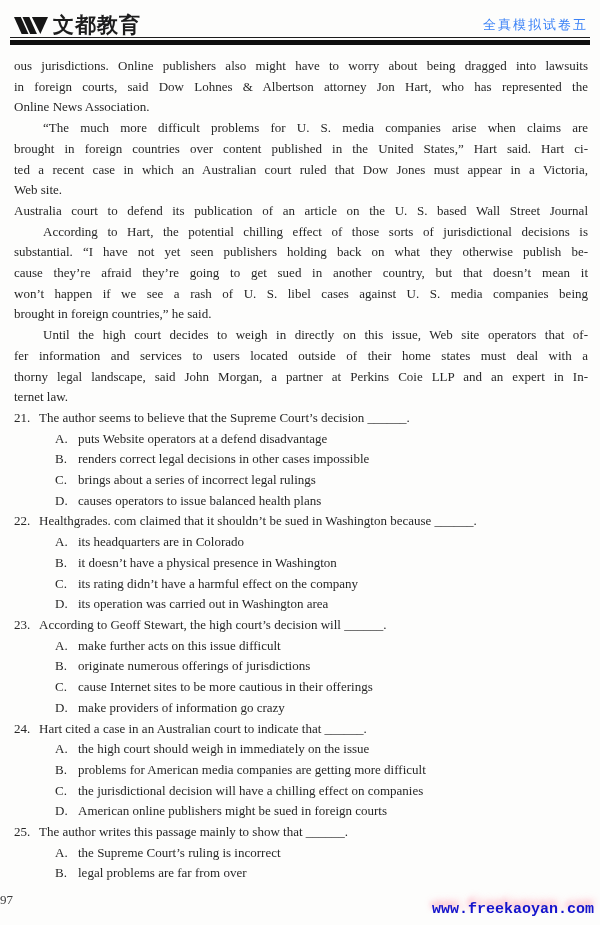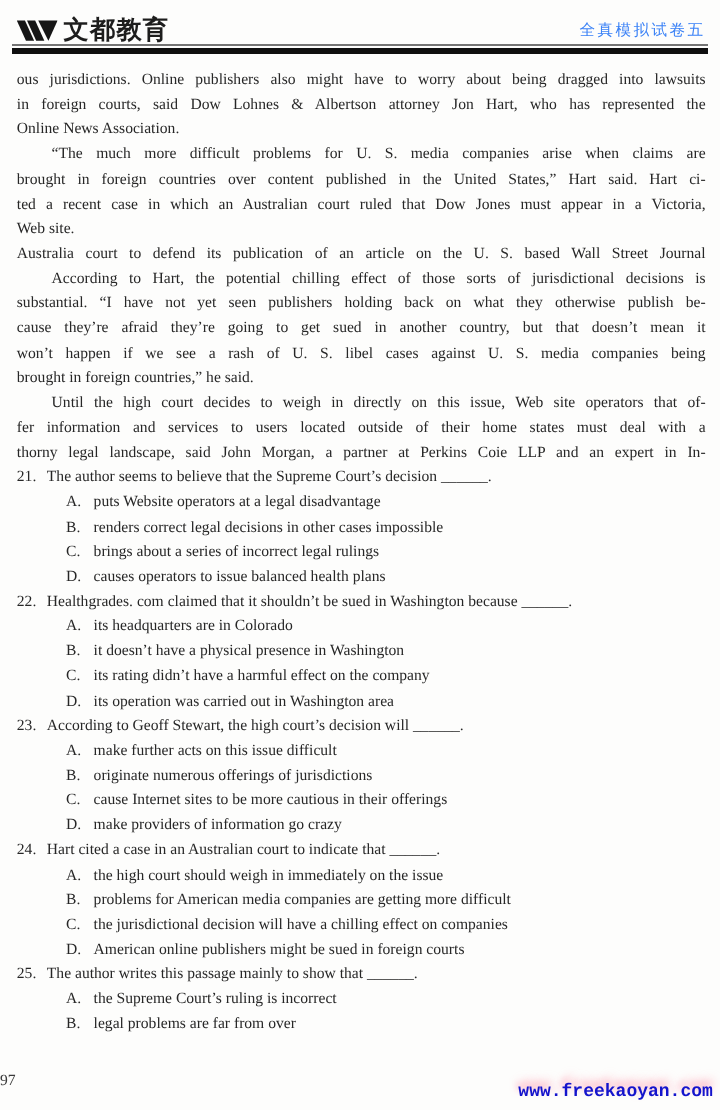--- a/index.html
+++ b/index.html
@@ -97,30 +97,31 @@
         <div class="pline pl-last">Web site.</div>
         <div class="pline">Australia court to defend its publication of an article on the U. S. based Wall Street Journal</div>
         <div class="pline pl-indent">According to Hart, the potential chilling effect of those sorts of jurisdictional decisions is</div>
         <div class="pline">substantial. “I have not yet seen publishers holding back on what they otherwise publish be-</div>
         <div class="pline">cause they’re afraid they’re going to get sued in another country, but that doesn’t mean it</div>
         <div class="pline">won’t happen if we see a rash of U. S. libel cases against U. S. media companies being</div>
         <div class="pline pl-last">brought in foreign countries,” he said.</div>
         <div class="pline pl-indent">Until the high court decides to weigh in directly on this issue, Web site operators that of-</div>
         <div class="pline">fer information and services to users located outside of their home states must deal with a</div>
         <div class="pline">thorny legal landscape, said John Morgan, a partner at Perkins Coie LLP and an expert in In-</div>
+        <div class="pline pl-last">ternet law.</div>
       </div>
     <div id="questions">
         <div class="question">
           <div class="stem">
             <span class="qnum">21.</span>
             <span class="qtext">The author seems to believe that the Supreme Court’s decision ______.</span>
           </div>
           <div class="option">
             <span class="olet">A.</span>
-            <span class="otext">puts Website operators at a legal disadvantage</span>
+            <span class="otext">puts Website operators at a defend disadvantage</span>
           </div>
           <div class="option">
             <span class="olet">B.</span>
             <span class="otext">renders correct legal decisions in other cases impossible</span>
           </div>
           <div class="option">
             <span class="olet">C.</span>
             <span class="otext">brings about a series of incorrect legal rulings</span>
           </div>
           <div class="option">

